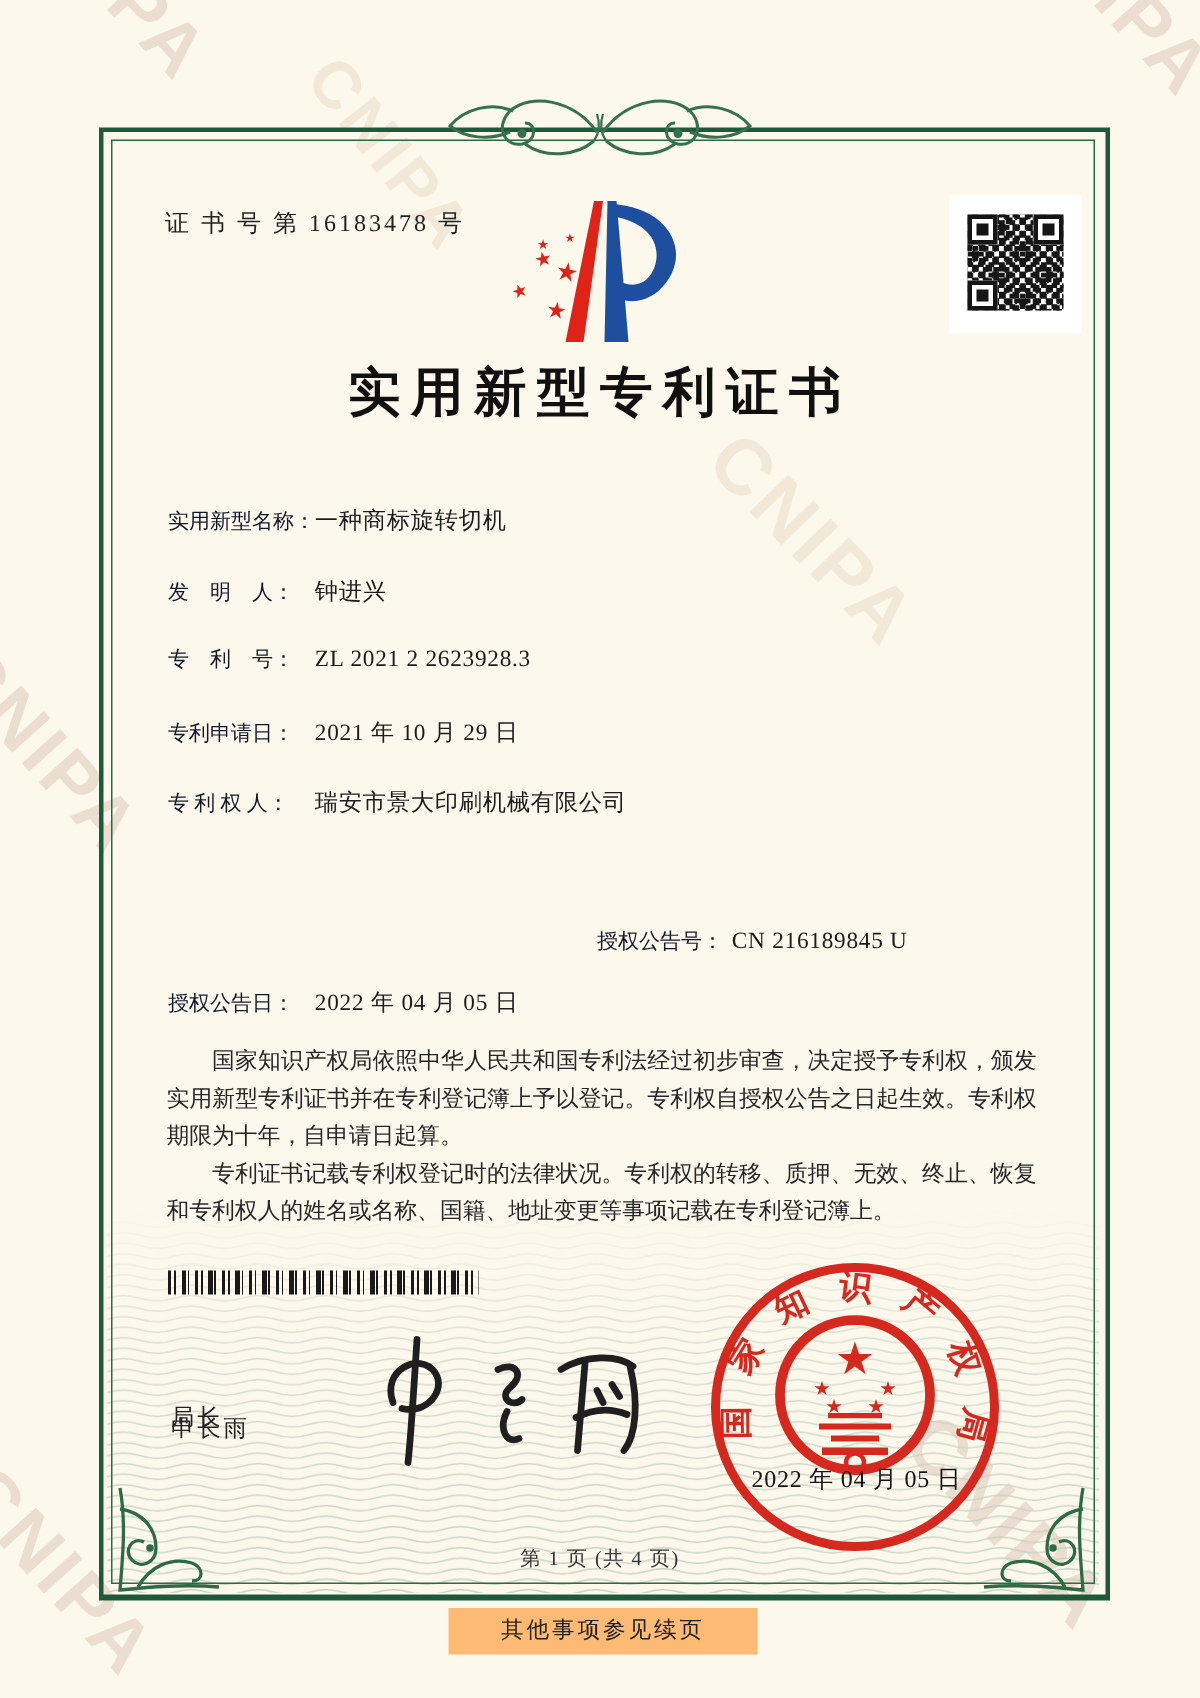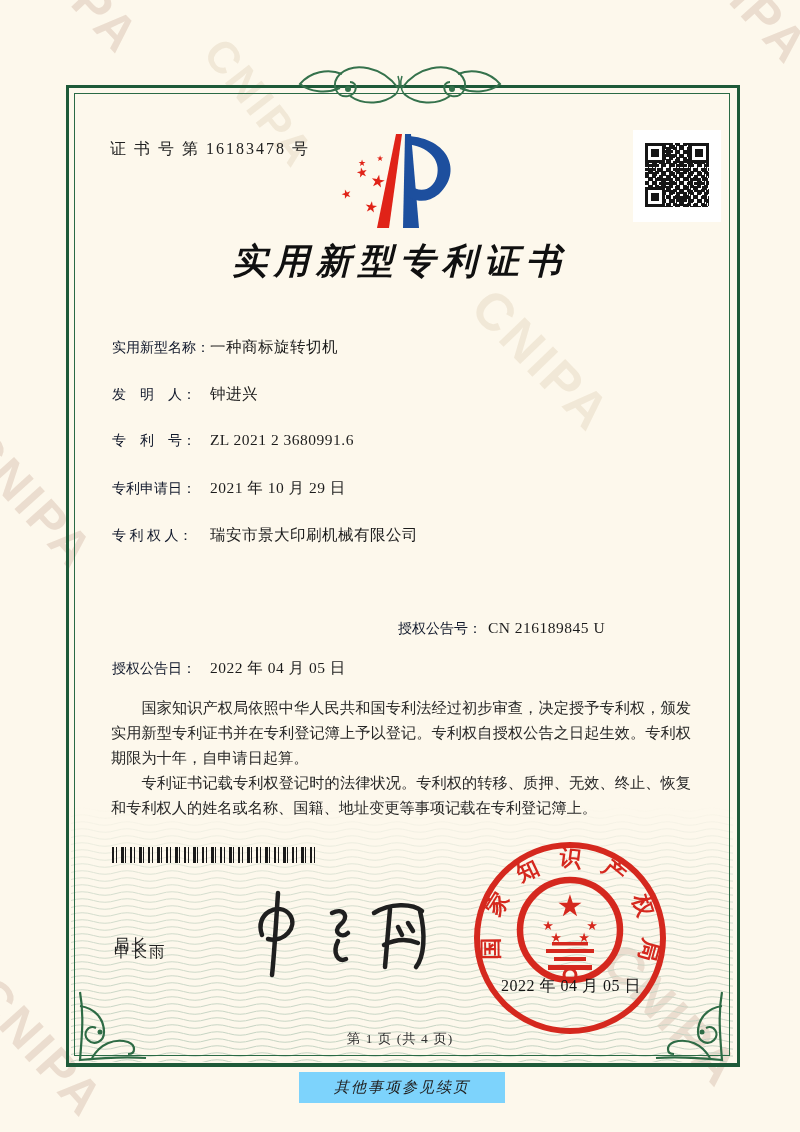--- a/index.html
+++ b/index.html
@@ -11,21 +11,21 @@
       letter-spacing:3px;color:rgba(196,160,138,0.30);white-space:nowrap;user-select:none;}
   .wm.light{color:rgba(216,196,165,0.30);}
   
   .frame-outer{position:absolute;left:66px;top:85px;width:668px;height:975px;
                border:3px solid #1e5a39;border-bottom-width:4px;}
   .frame-inner{position:absolute;left:74px;top:93px;width:654px;height:961px;
                border:1px solid #2a6a45;}
   
   .cert-no{position:absolute;left:110px;top:139px;font-size:16px;letter-spacing:2px;color:#222;}
   .title{position:absolute;left:0;right:0;top:238px;text-align:center;font-size:35px;
-         font-weight:bold;letter-spacing:7px;color:#101010;font-style:italic;}
+         font-weight:bold;letter-spacing:7px;color:#101010;}
   
   .qr-box{position:absolute;left:633px;top:130px;width:88px;height:92px;background:#fff;}
   .qr{position:absolute;left:12px;top:13px;width:64px;height:64px;
       background:
         repeating-conic-gradient(#161616 0 25%, transparent 0 50%) 0 0/7px 7px,
         repeating-conic-gradient(#161616 0 25%, transparent 0 50%) 3px 2px/9px 9px;}
   .qr-f{position:absolute;width:14px;height:14px;border:3px solid #151515;background:#fff;}
   .qr-f::after{content:'';position:absolute;left:3px;top:3px;width:8px;height:8px;background:#151515;}
   
   .row{position:absolute;left:112px;font-size:15.5px;white-space:nowrap;color:#1c1c1c;}
@@ -40,22 +40,22 @@
     background:repeating-linear-gradient(90deg,
       #191919 0 2px, transparent 2px 4px,
       #191919 4px 5px, transparent 5px 9px,
       #191919 9px 12px, transparent 12px 13px,
       #191919 13px 14px, transparent 14px 18px);}
   .sig-label{position:absolute;left:114px;font-size:15.5px;letter-spacing:2px;color:#222;}
   .seal-date{position:absolute;left:501px;top:976px;font-size:16px;letter-spacing:0.5px;
              color:#151515;z-index:3;}
   .page-num{position:absolute;left:0;right:0;top:1030px;text-align:center;
             font-size:13.5px;color:#333;letter-spacing:1px;}
-  .cont-note{position:absolute;left:299px;top:1072px;width:206px;height:31px;background:#7dd3fc;
-             text-align:center;line-height:31px;font-size:15px;color:#222;letter-spacing:2px;font-style:italic;}
+  .cont-note{position:absolute;left:299px;top:1072px;width:206px;height:31px;background:#fdba74;
+             text-align:center;line-height:31px;font-size:15px;color:#222;letter-spacing:2px;}
 </style>
 </head>
 <body>
 
 <div class="page">
 
   <span class="wm" style="left:-10px;top:-45px;font-size:50px;transform:rotate(47deg);">CNIPA</span>
   <span class="wm light" style="left:185px;top:78px;font-size:44px;transform:rotate(52deg);">CNIPA</span>
   <span class="wm" style="left:660px;top:-35px;font-size:50px;transform:rotate(48deg);">CNIPA</span>
   <span class="wm" style="left:-55px;top:470px;font-size:50px;transform:rotate(48deg);">CNIPA</span>
@@ -138,21 +138,21 @@
   <div class="row" style="top:337px;">
     <span class="flabel">实用新型名称：</span>
     <span class="fvalue">一种商标旋转切机</span>
   </div>
   <div class="row" style="top:384px;">
     <span class="flabel">发　明　人：</span>
     <span class="fvalue">钟进兴</span>
   </div>
   <div class="row" style="top:431px;">
     <span class="flabel">专　利　号：</span>
-    <span class="fvalue">ZL 2021 2 3680991.6</span>
+    <span class="fvalue">ZL 2021 2 2623928.3</span>
   </div>
   <div class="row" style="top:478px;">
     <span class="flabel">专利申请日：</span>
     <span class="fvalue">2021 年 10 月 29 日</span>
   </div>
   <div class="row" style="top:525px;">
     <span class="flabel">专 利 权 人：</span>
     <span class="fvalue">瑞安市景大印刷机械有限公司</span>
   </div>
   <div class="row" style="top:619px;margin-top:39px;">

